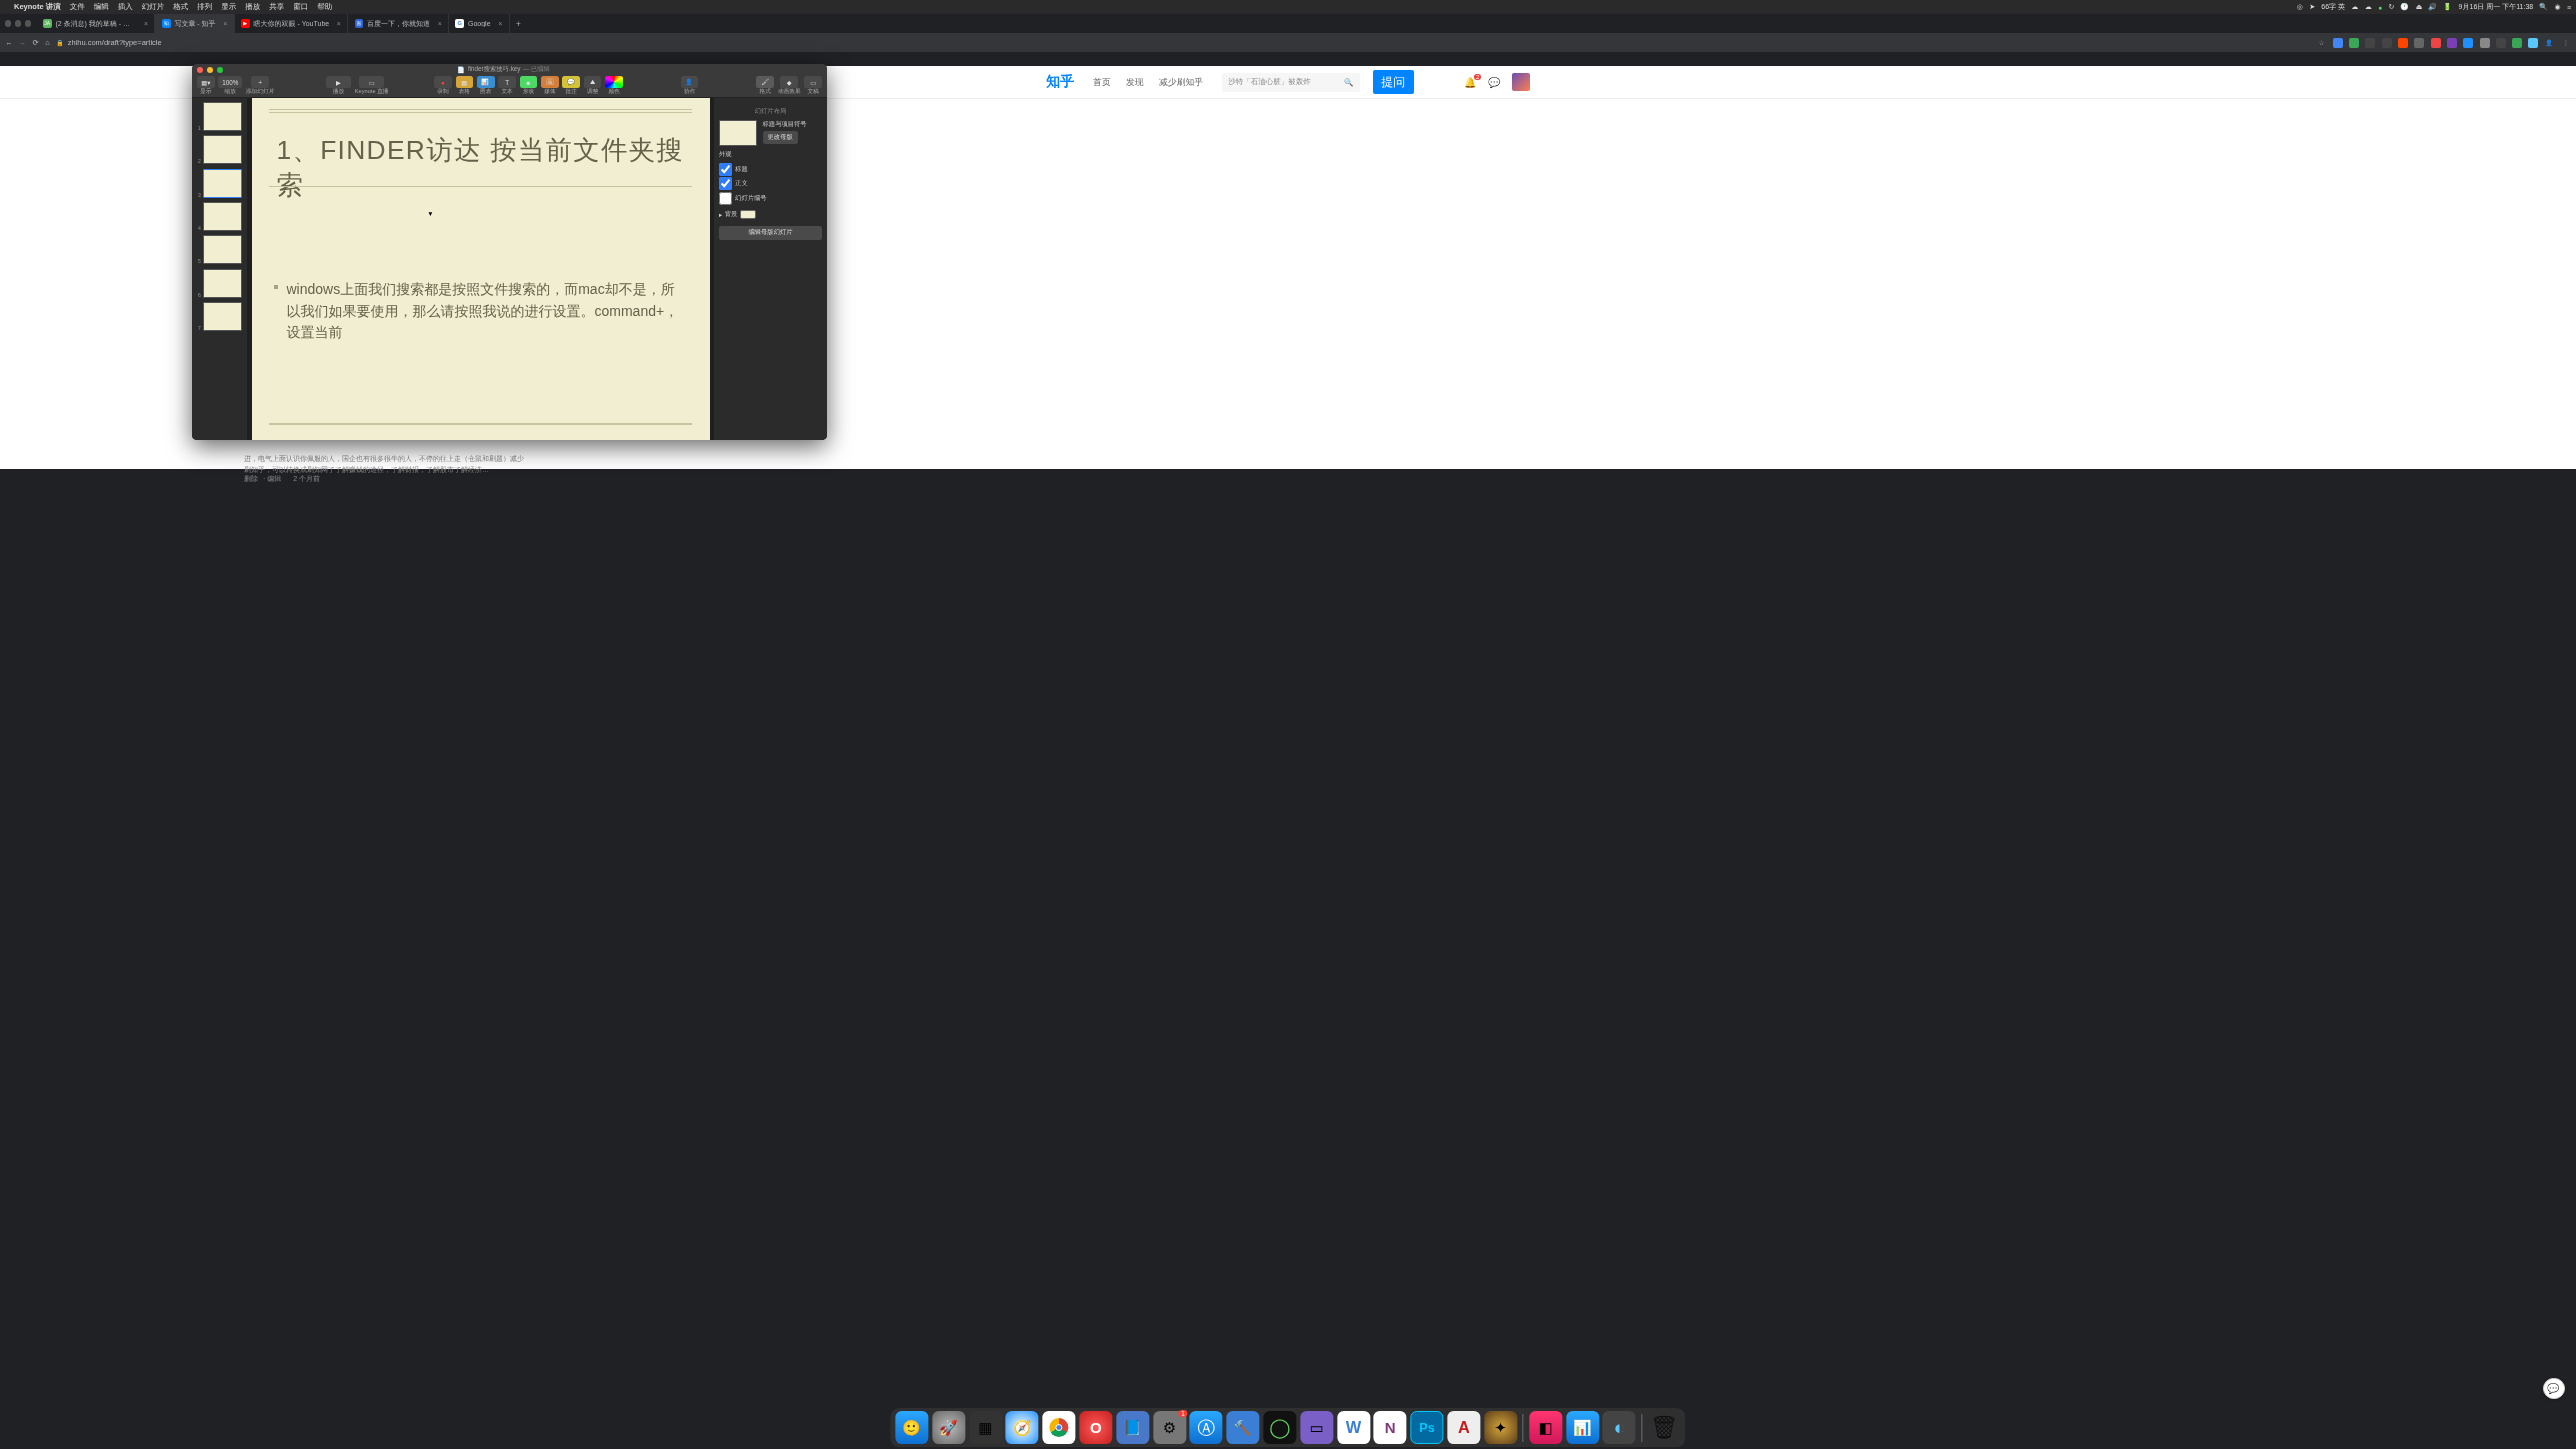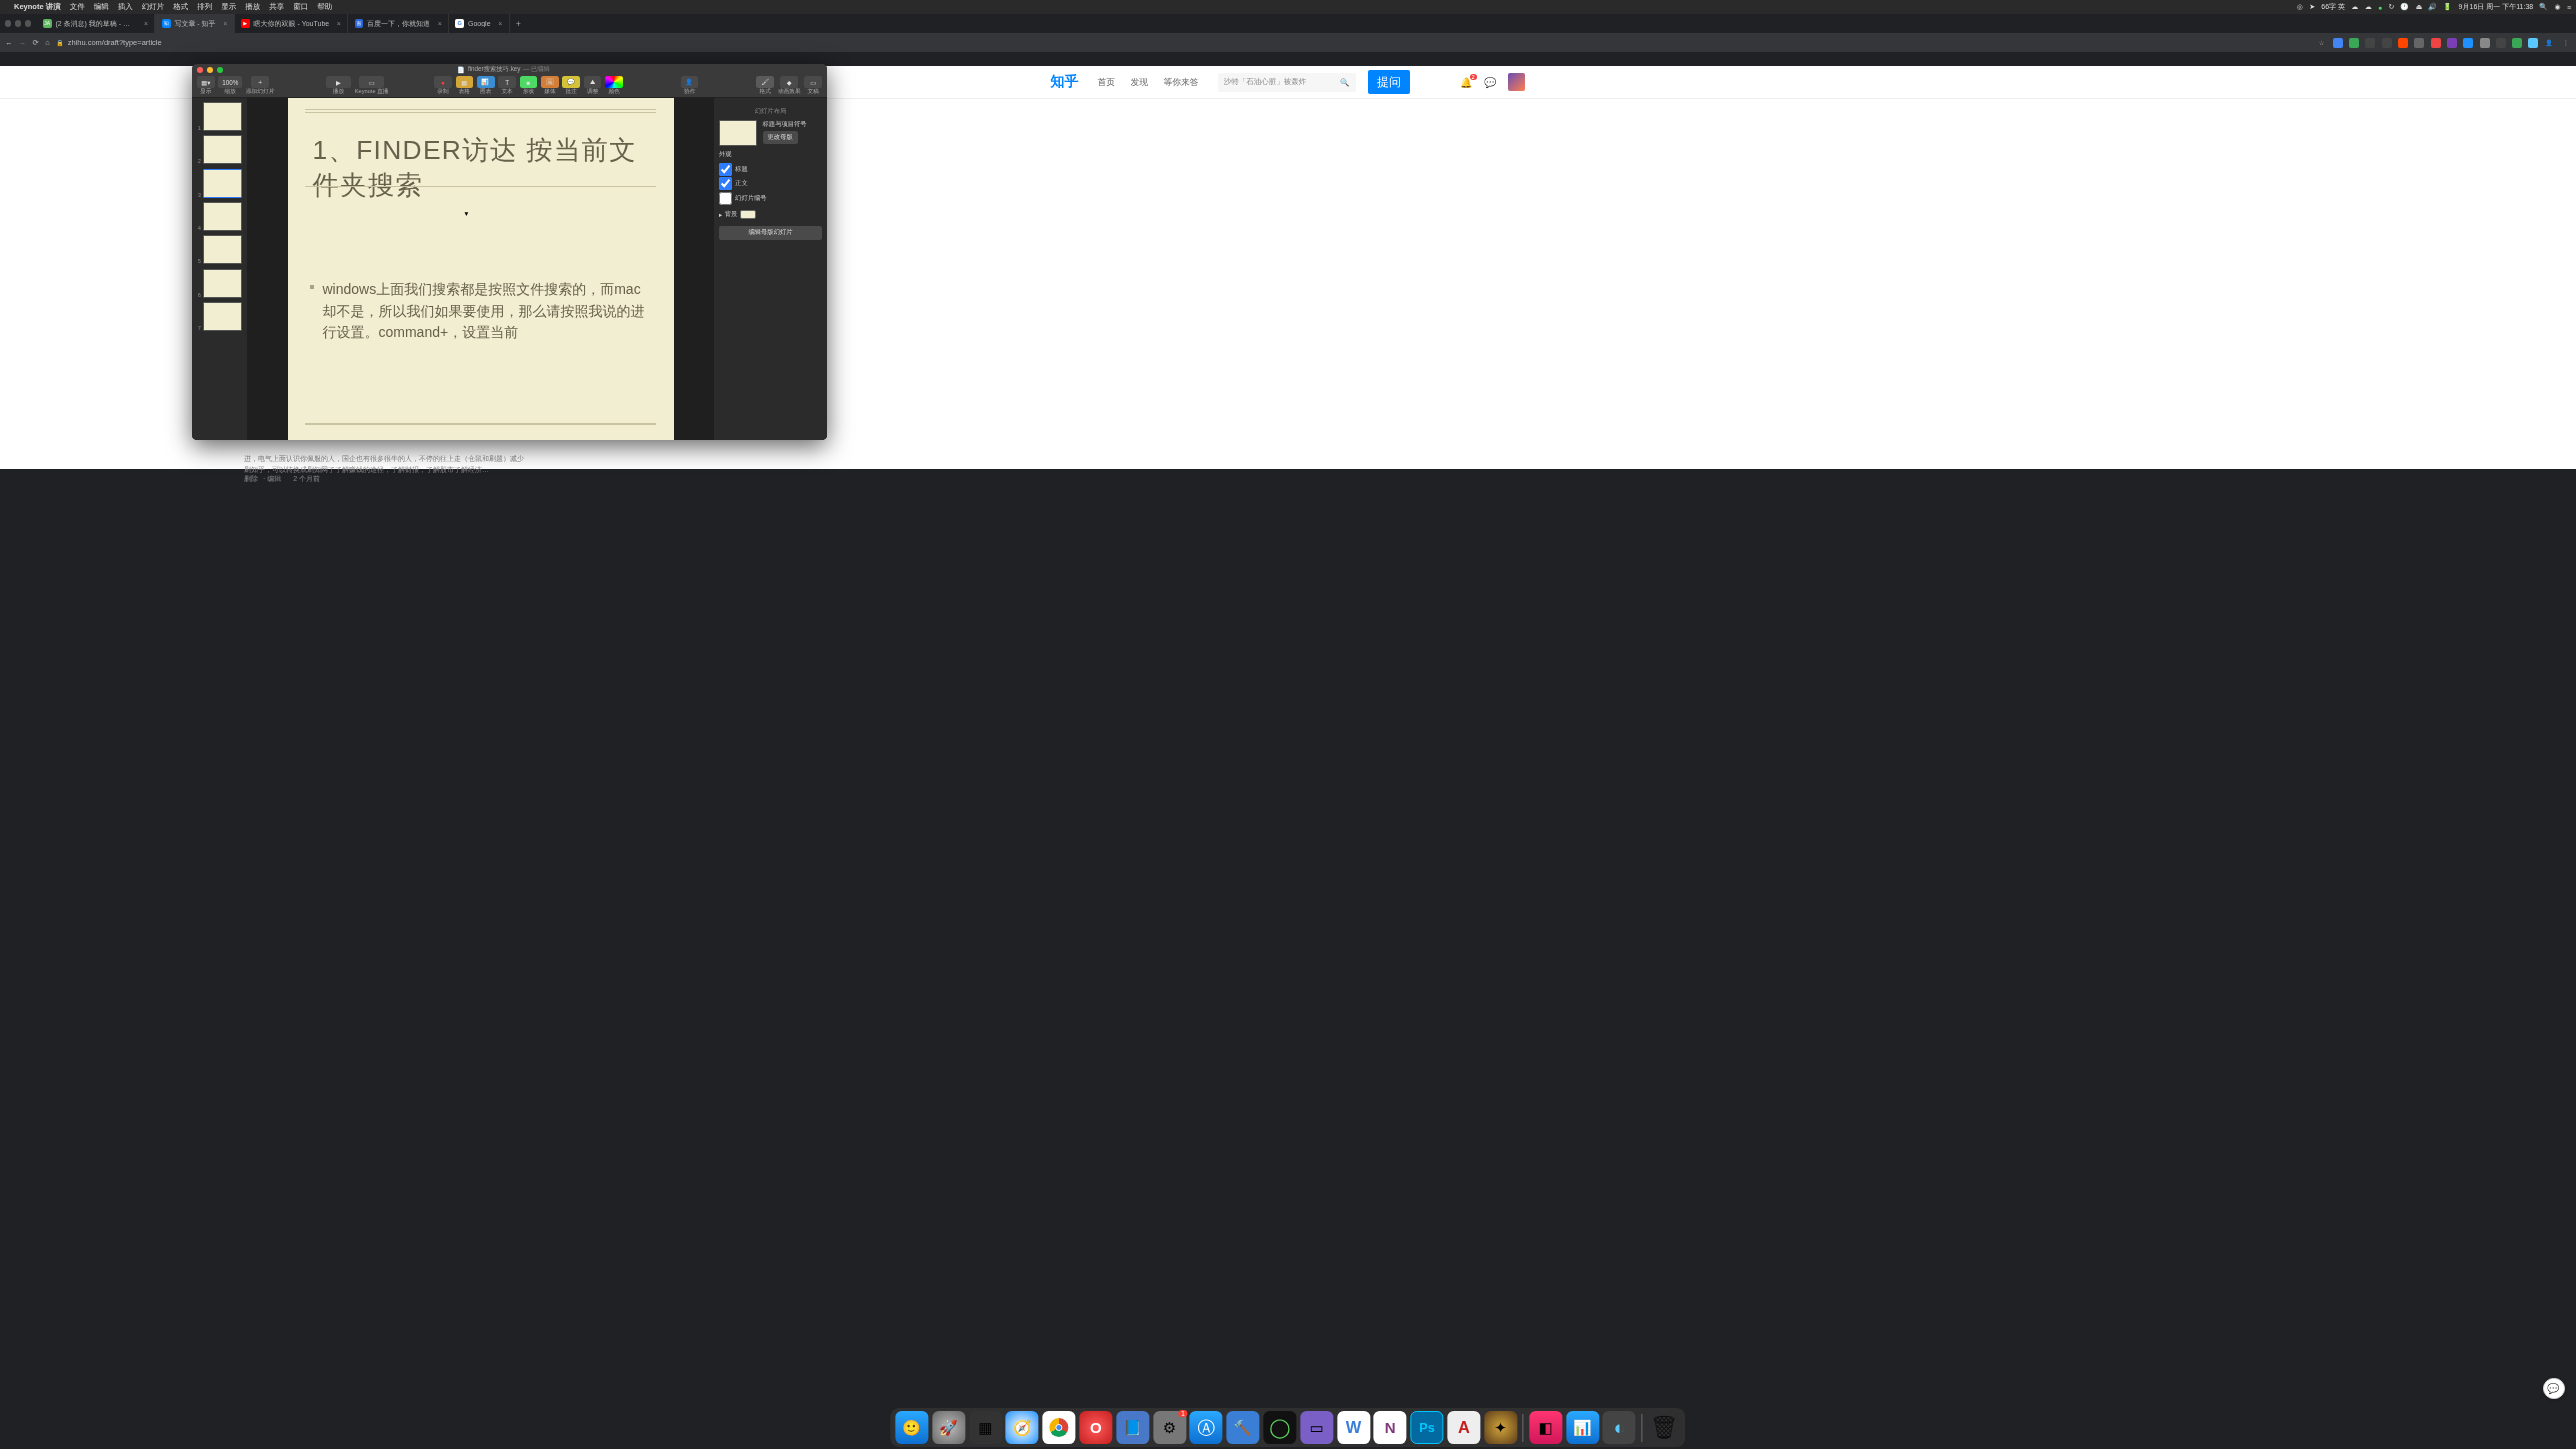--- a/index.html
+++ b/index.html
@@ -56,21 +56,21 @@
 .kn-tb-group .btns { display: flex; gap: 1.9px; }
 .kn-btn { background: #4a4a4a; border-radius: 2.5px; height: 12.6px; min-width: 17.6px; display: flex; align-items: center; justify-content: center; color: #ddd; font-size: 6.3px; padding: 0 3.8px; }
 .kn-toolbar .spacer { flex: 1; }
 .kn-body { flex: 1; display: flex; background: #2b2b2b; }
 .kn-thumbs { width: 55px; background: #2b2b2b; overflow: auto; padding: 3.8px; }
 .kn-thumb { display: flex; align-items: flex-end; gap: 1.9px; margin-bottom: 4.4px; }
 .kn-thumb .num { color: #888; font-size: 5.7px; width: 5px; text-align: right; }
 .kn-thumb .slide { width: 39px; height: 29px; background: #f2eed2; border-radius: 1.3px; border: 0.6px solid #555; }
 .kn-thumb.active .slide { border: 1.3px solid #2e7dff; }
 .kn-canvas { flex: 1; background: #1f1f1f; display: flex; align-items: flex-start; justify-content: center; padding: 0; }
-.kn-slide { width: 386px; height: 342px; background: #f2eed2; position: relative; margin-top: 0; }
+.kn-slide { width: 458px; height: 342px; background: #f2eed2; position: relative; margin-top: 0; }
 .kn-slide .hr-top { position: absolute; top: 11.3px; left: 17.6px; right: 17.6px; height: 0.6px; background: #c8c3a0; }
 .kn-slide .hr-top2 { position: absolute; top: 14px; left: 17.6px; right: 17.6px; height: 0.6px; background: #c8c3a0; }
 .kn-slide .title-line { position: absolute; top: 88px; left: 17.6px; right: 17.6px; height: 0.6px; background: #c8c3a0; }
 .kn-slide .hr-bottom { position: absolute; bottom: 15px; left: 17.6px; right: 17.6px; height: 2.5px; background: #c8c3a0; }
 .kn-slide h1 { position: absolute; top: 35px; left: 25px; right: 19px; font-size: 26.4px; font-weight: 300; color: #66614a; letter-spacing: 1.3px; }
 .kn-slide .body { position: absolute; top: 181px; left: 35px; right: 25px; font-size: 14px; color: #66614a; line-height: 1.55; }
 .kn-slide .body .bullet { position: absolute; left: -12.6px; top: 5.7px; width: 4.4px; height: 4.4px; background: #a8a284; }
 .kn-slide .body .bullet-wrap { position: relative; }
 .kn-cursor { position: absolute; top: 111px; left: 177px; font-size: 7.5px; color: #000; }
 .kn-inspector { width: 113px; background: #2b2b2b; padding: 5px; color: #ccc; font-size: 6.3px; }
@@ -193,21 +193,21 @@
       <span>👤</span>
       <span>⋮</span>
     </div>
   </div>
   <div class="content-behind">
     <div class="zhihu-bar">
       <span class="logo">知乎</span>
       <div class="nav">
         <a>首页</a>
         <a>发现</a>
-        <a>等你来答</a>
+        <a>减少刷知乎</a>
       </div>
       <div class="search">
         <span>沙特「石油心脏」被轰炸</span>
         <span class="sicon">🔍</span>
       </div>
       <span class="ask">提问</span>
       <div class="right-icons">
         <span class="bell">🔔<span class="badge">2</span></span>
         <span style="color:#aaa;font-size:10px">💬</span>
         <span class="avatar"></span>

